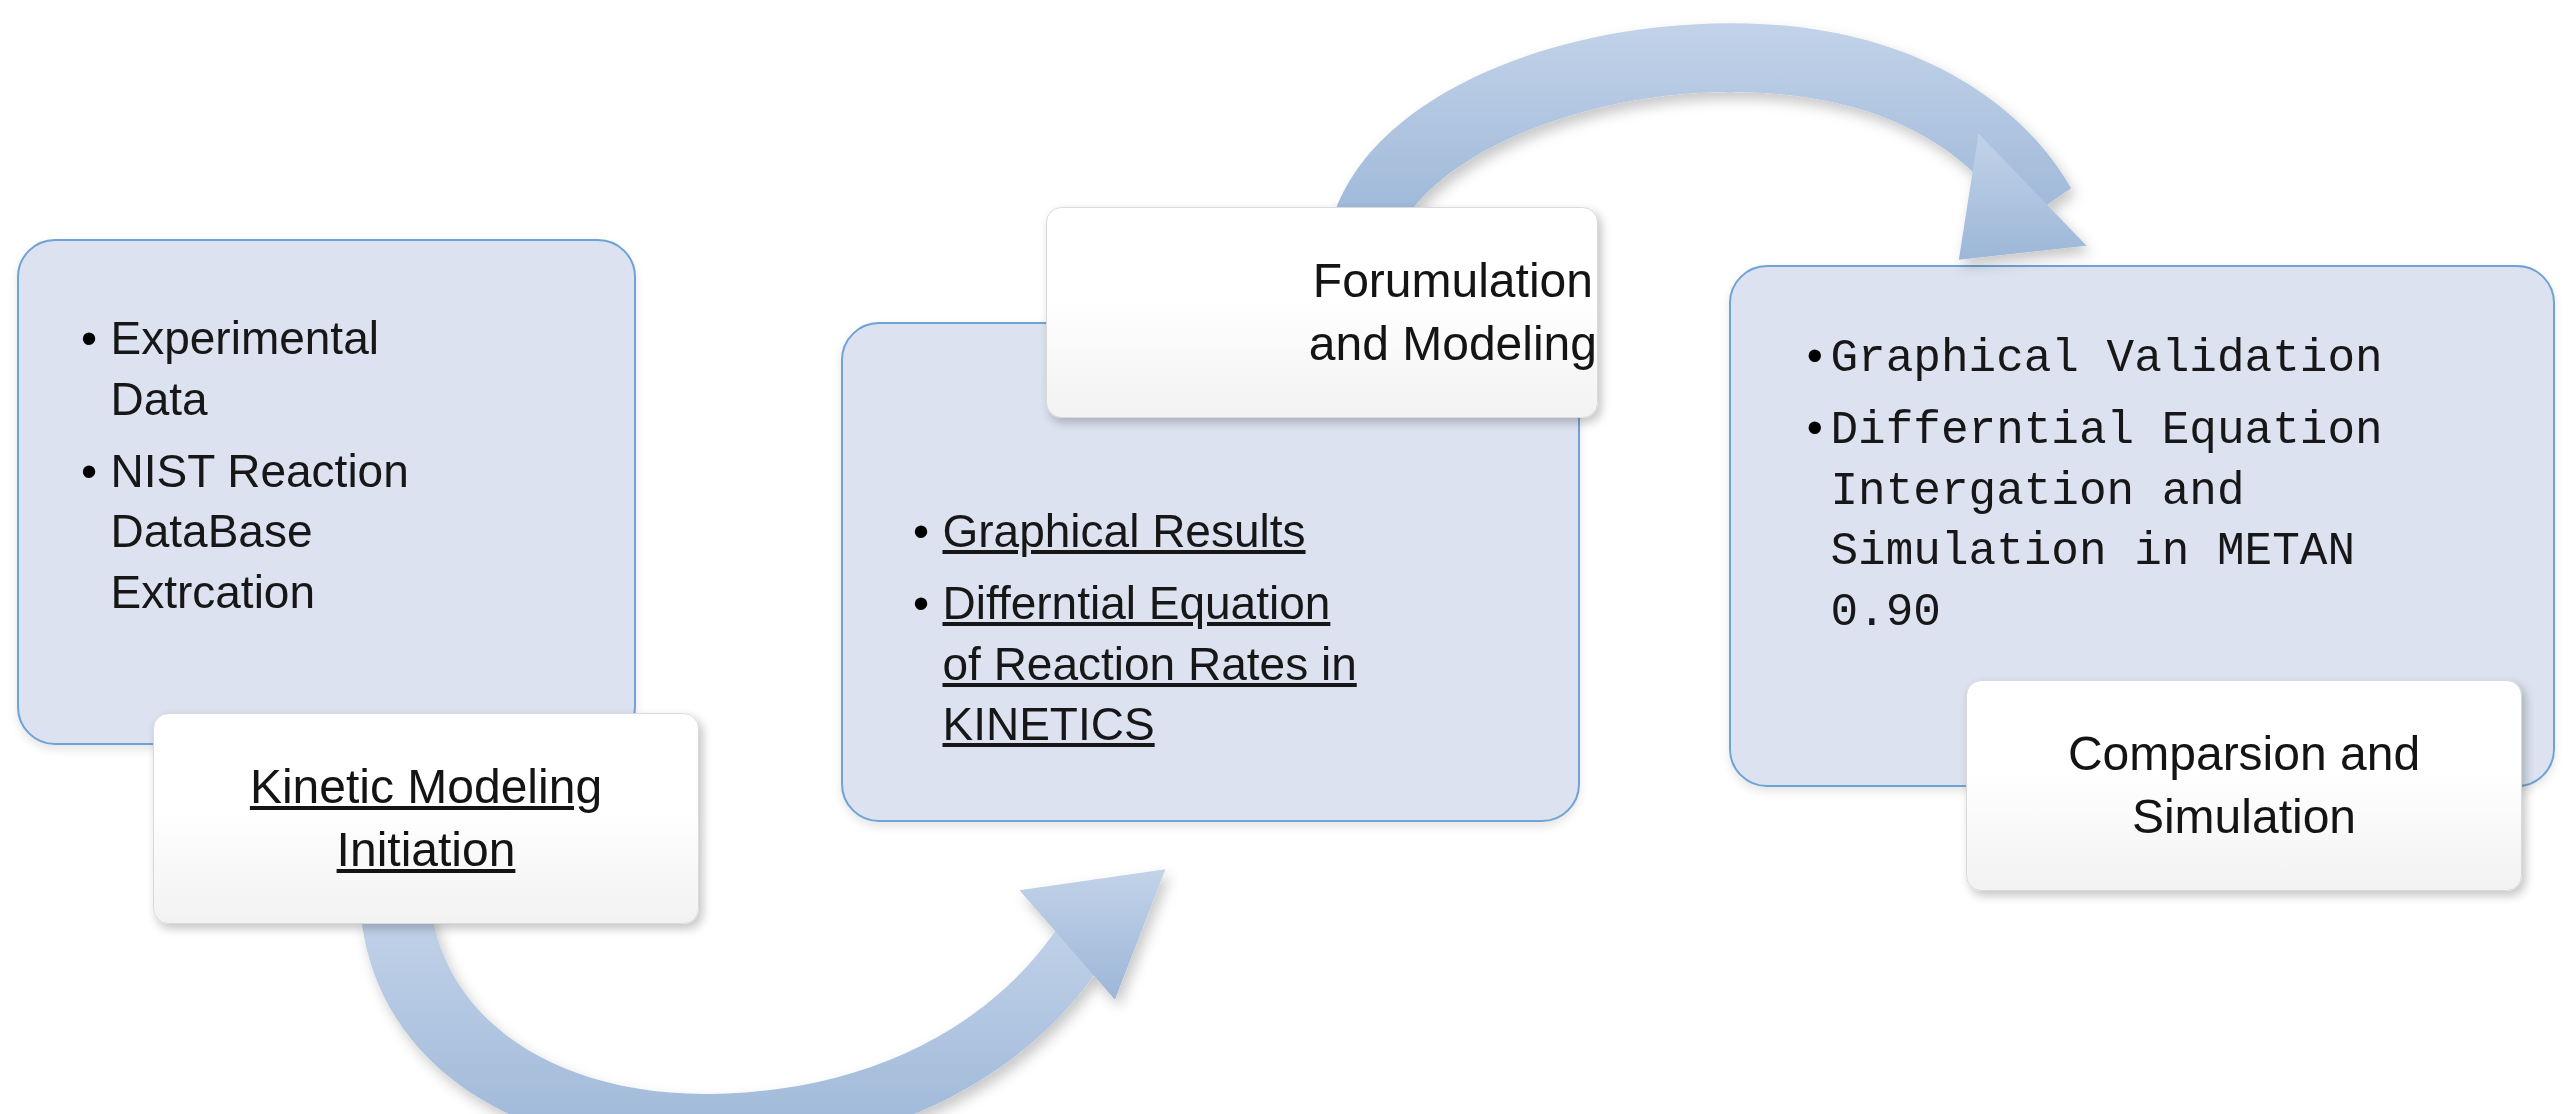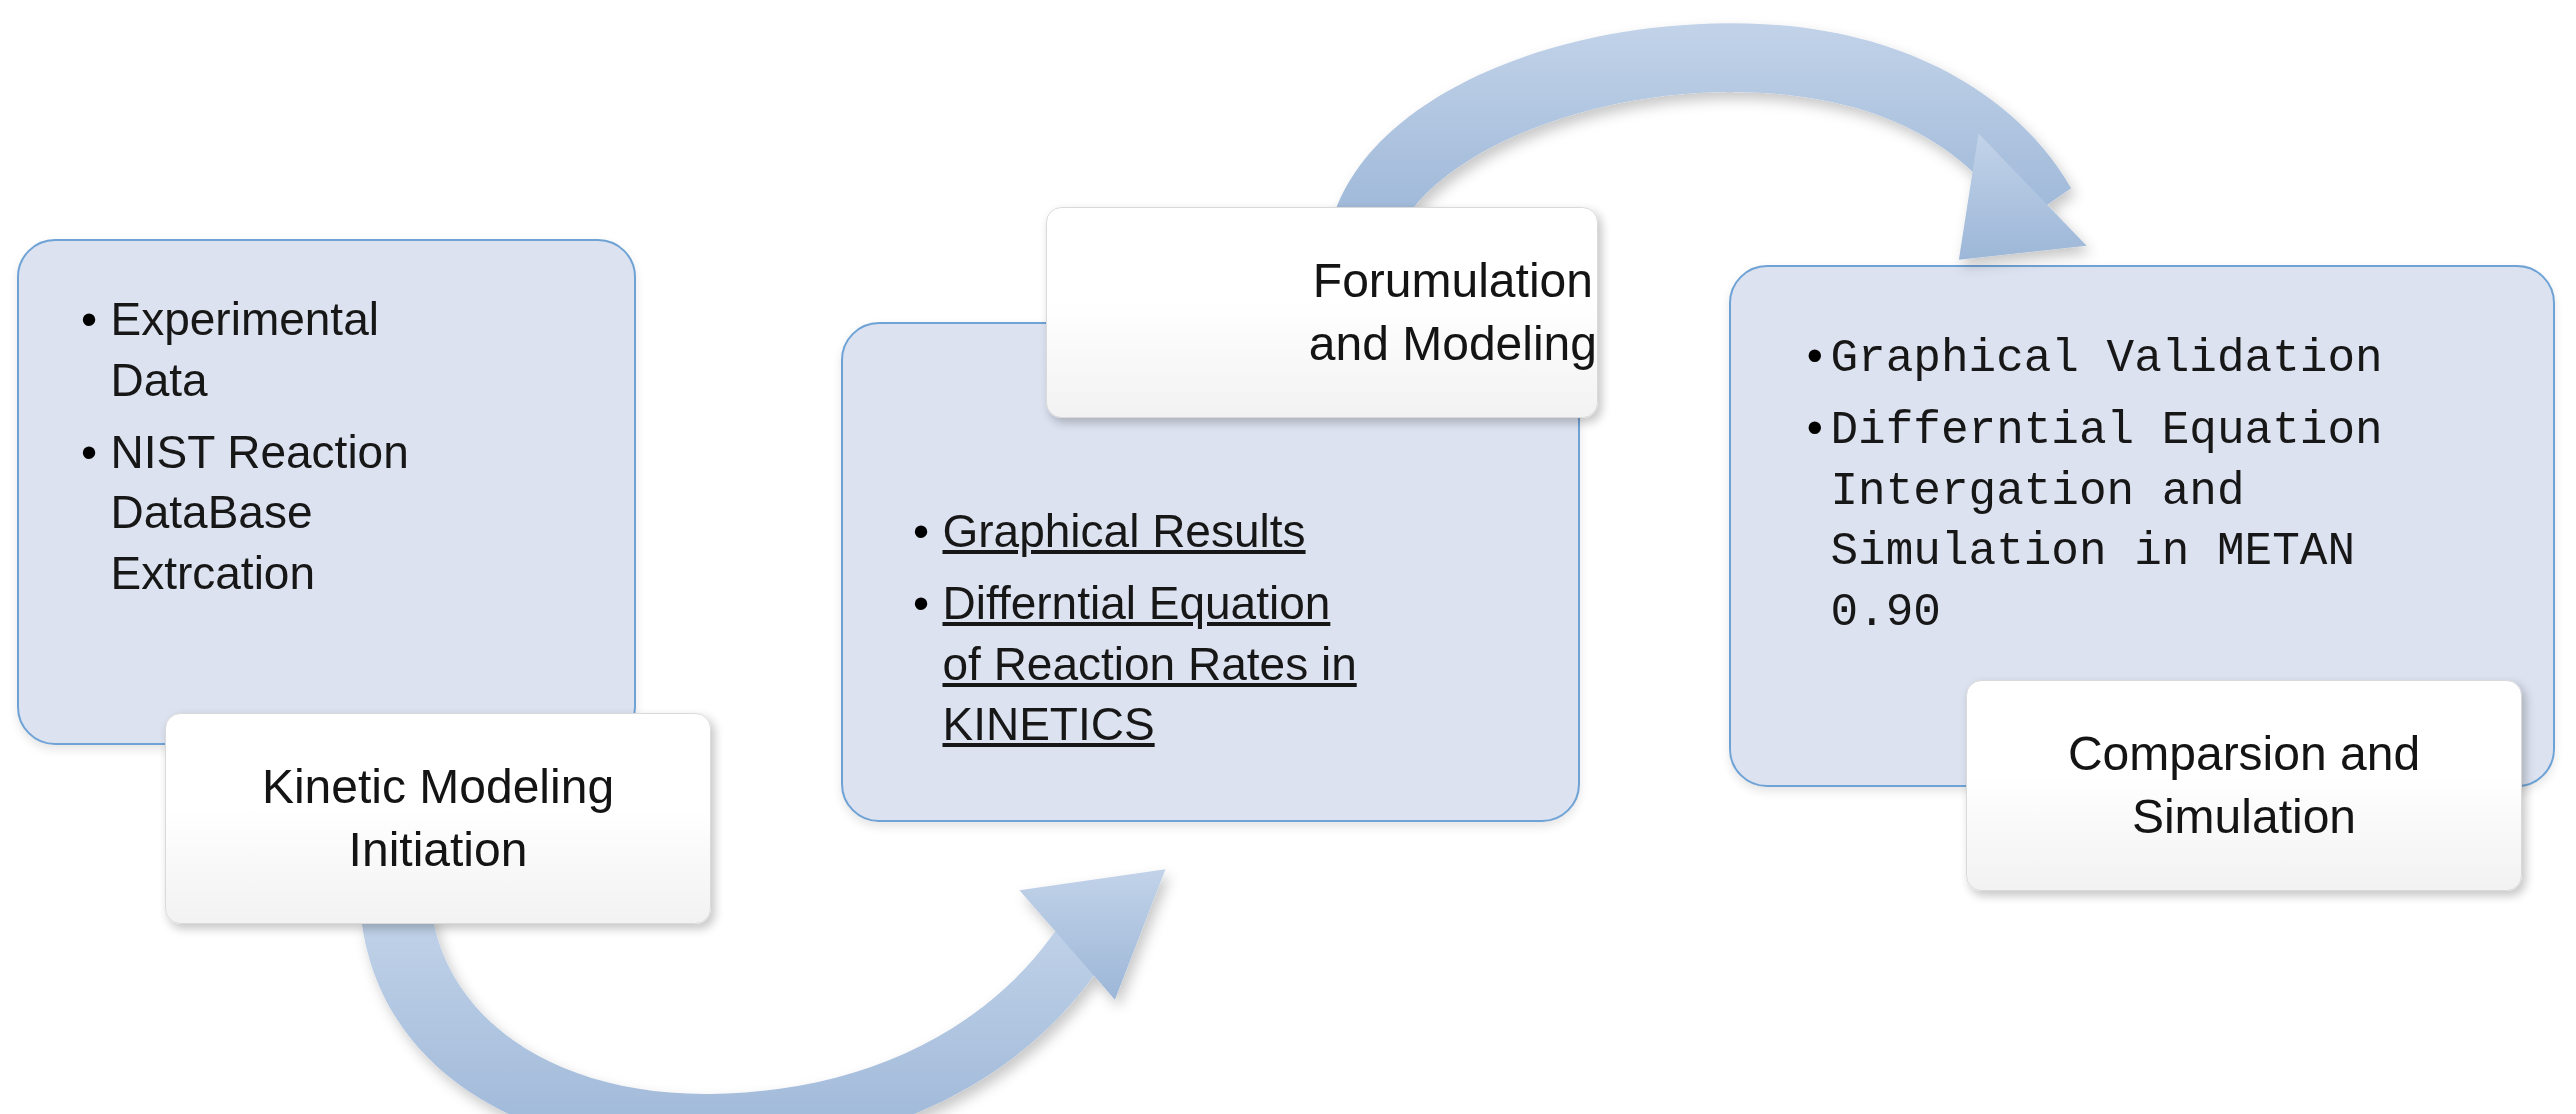--- a/index.html
+++ b/index.html
@@ -115,30 +115,30 @@
                C 2700 31, 2870 130, 2950 268
                L 2872 322
                C 2806 210, 2676 130, 2462 131
                C 2248 132, 2042 222, 1992 330
                Z" fill="url(#arrGrad)"></path>
       <path d="M 2818 190 L 2972 350 L 2790 370 Z" fill="url(#arrGrad)"></path>
     </g>
   </svg>
 
   <div class="proc-box" style="left:17px; top:239px; width:619px; height:506px;">
-    <ul class="proc-list" style="margin:48px 28px 0 62px;">
+    <ul class="proc-list" style="margin:67px 28px 0 62px;">
       <li>Experimental
 Data</li>
       <li>NIST Reaction
 DataBase
 Extrcation</li>
     </ul>
   </div>
 
-  <div class="label-box" style="left:165px; top:713px; width:546px; height:211px;">
+  <div class="label-box" style="left:153px; top:713px; width:546px; height:211px;text-decoration:underline;">
     <span>Kinetic Modeling
 Initiation</span>
   </div>
 
   <div class="proc-box" style="left:841px; top:322px; width:739px; height:500px;">
     <ul class="proc-list" style="margin:177px 28px 4px 70px;text-decoration:underline;">
       <li>Graphical Results</li>
       <li>Differntial Equation
 of Reaction Rates in
 KINETICS</li>

